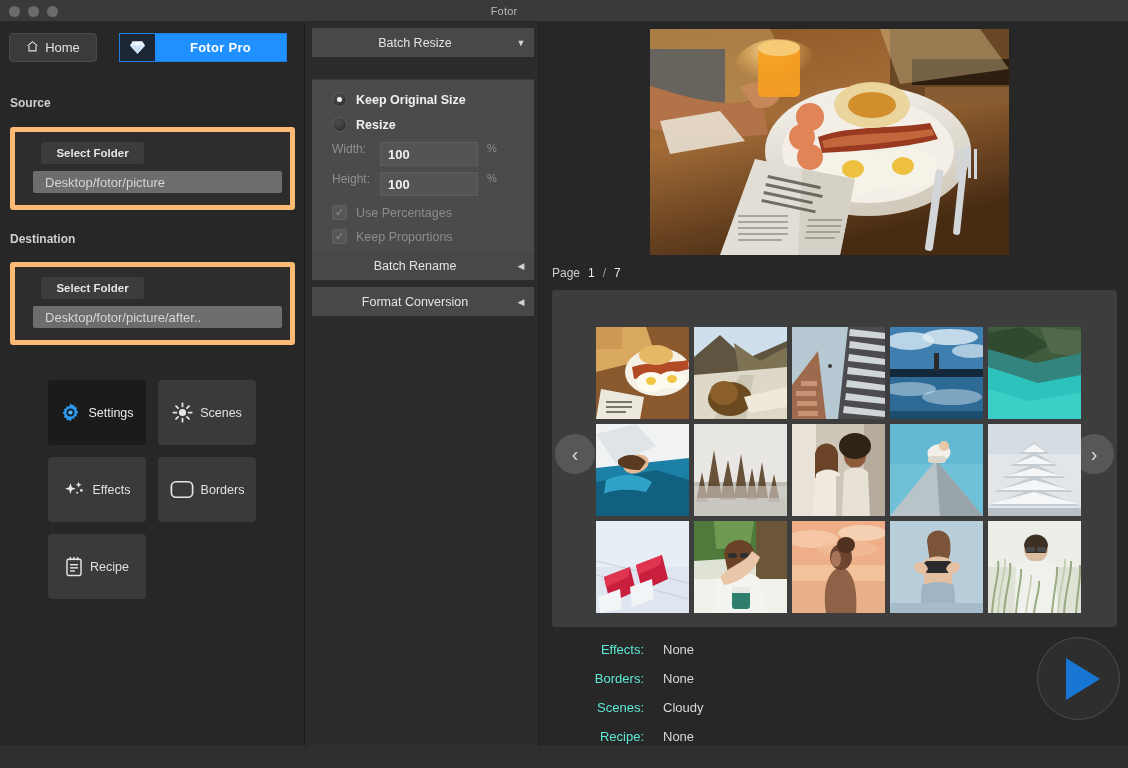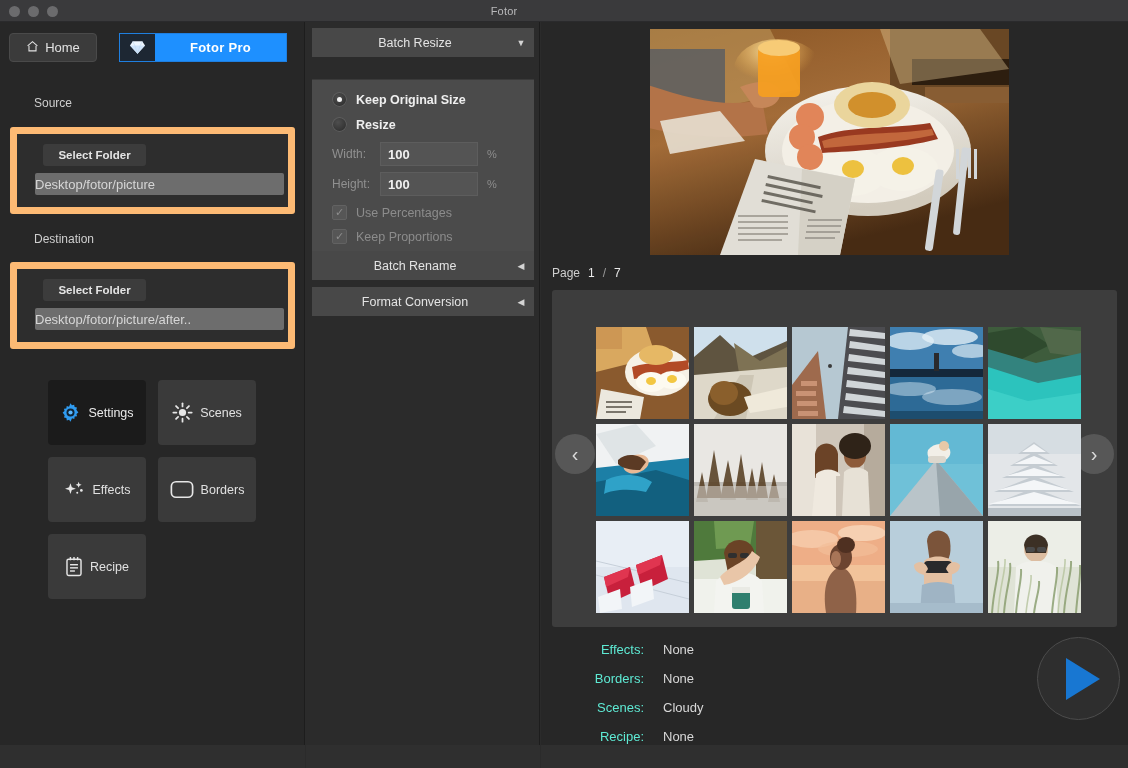--- a/index.html
+++ b/index.html
@@ -72,46 +72,46 @@
   .pro-label {
     flex: 1; height: 100%;
     background: #1e90ff;
     color: #fff; font-size: 13px; font-weight: bold;
     display: flex; align-items: center; justify-content: center;
     letter-spacing: .3px;
   }
 
   .sec-label {
     position: absolute; left: 10px;
-    font-size: 12px; color: #cfcfcf; font-weight: normal; margin-left: 24px;
+    font-size: 12px; color: #cfcfcf; font-weight: bold;
   }
   .folder-box {
     position: absolute; left: 10px;
     width: 285px;
     background: #2d2d2d;
-    border: 7px solid #fdba74;
+    border: 5px solid #fdba74;
     border-radius: 3px;
     padding: 10px 0 12px 0;
   }
   .select-folder {
     margin-left: 26px;
     width: 103px; height: 22px;
     background: #3c3c3c;
     border-radius: 3px;
     color: #e4e4e4; font-size: 11.5px; font-weight: bold;
     display: flex; align-items: center; justify-content: center;
   }
   .path-field {
     margin: 7px 0 0 18px;
     width: 249px; height: 22px;
     background: #6d6d6d;
     border-radius: 2px;
     color: #d6d6d6; font-size: 13px;
     display: flex; align-items: center;
-    padding-left: 0;
+    padding-left: 12px;
     white-space: nowrap; overflow: hidden;
   }
 
   
   .toolgrid {
     position: absolute; left: 48px; top: 358px;
     display: grid;
     grid-template-columns: 98px 98px;
     grid-gap: 12px 12px;
   }
@@ -161,21 +161,21 @@
     color: #efefef; font-size: 12.5px; font-weight: bold;
   }
   .radio {
     width: 15px; height: 15px; border-radius: 50%;
     background: radial-gradient(circle at 40% 35%, #4e4e4e, #262626);
     box-shadow: inset 0 0 0 1px #5e5e5e;
     display: flex; align-items: center; justify-content: center;
   }
   .radio .pip { width: 5px; height: 5px; border-radius: 50%; background: #f2f2f2; }
   .dim-row {
-    display: flex; align-items: center;
+    display: flex; align-items: flex-start;
     margin: 0 0 6px 20px;
     font-size: 12px; color: #909090;
   }
   .dim-row .dlabel { width: 48px; }
   .dim-input {
     width: 98px; height: 24px;
     background: #545454;
     border: 1px solid #5d5d5d;
     color: #f0f0f0; font-size: 13px; font-weight: bold;
     display: flex; align-items: center; padding-left: 7px;

